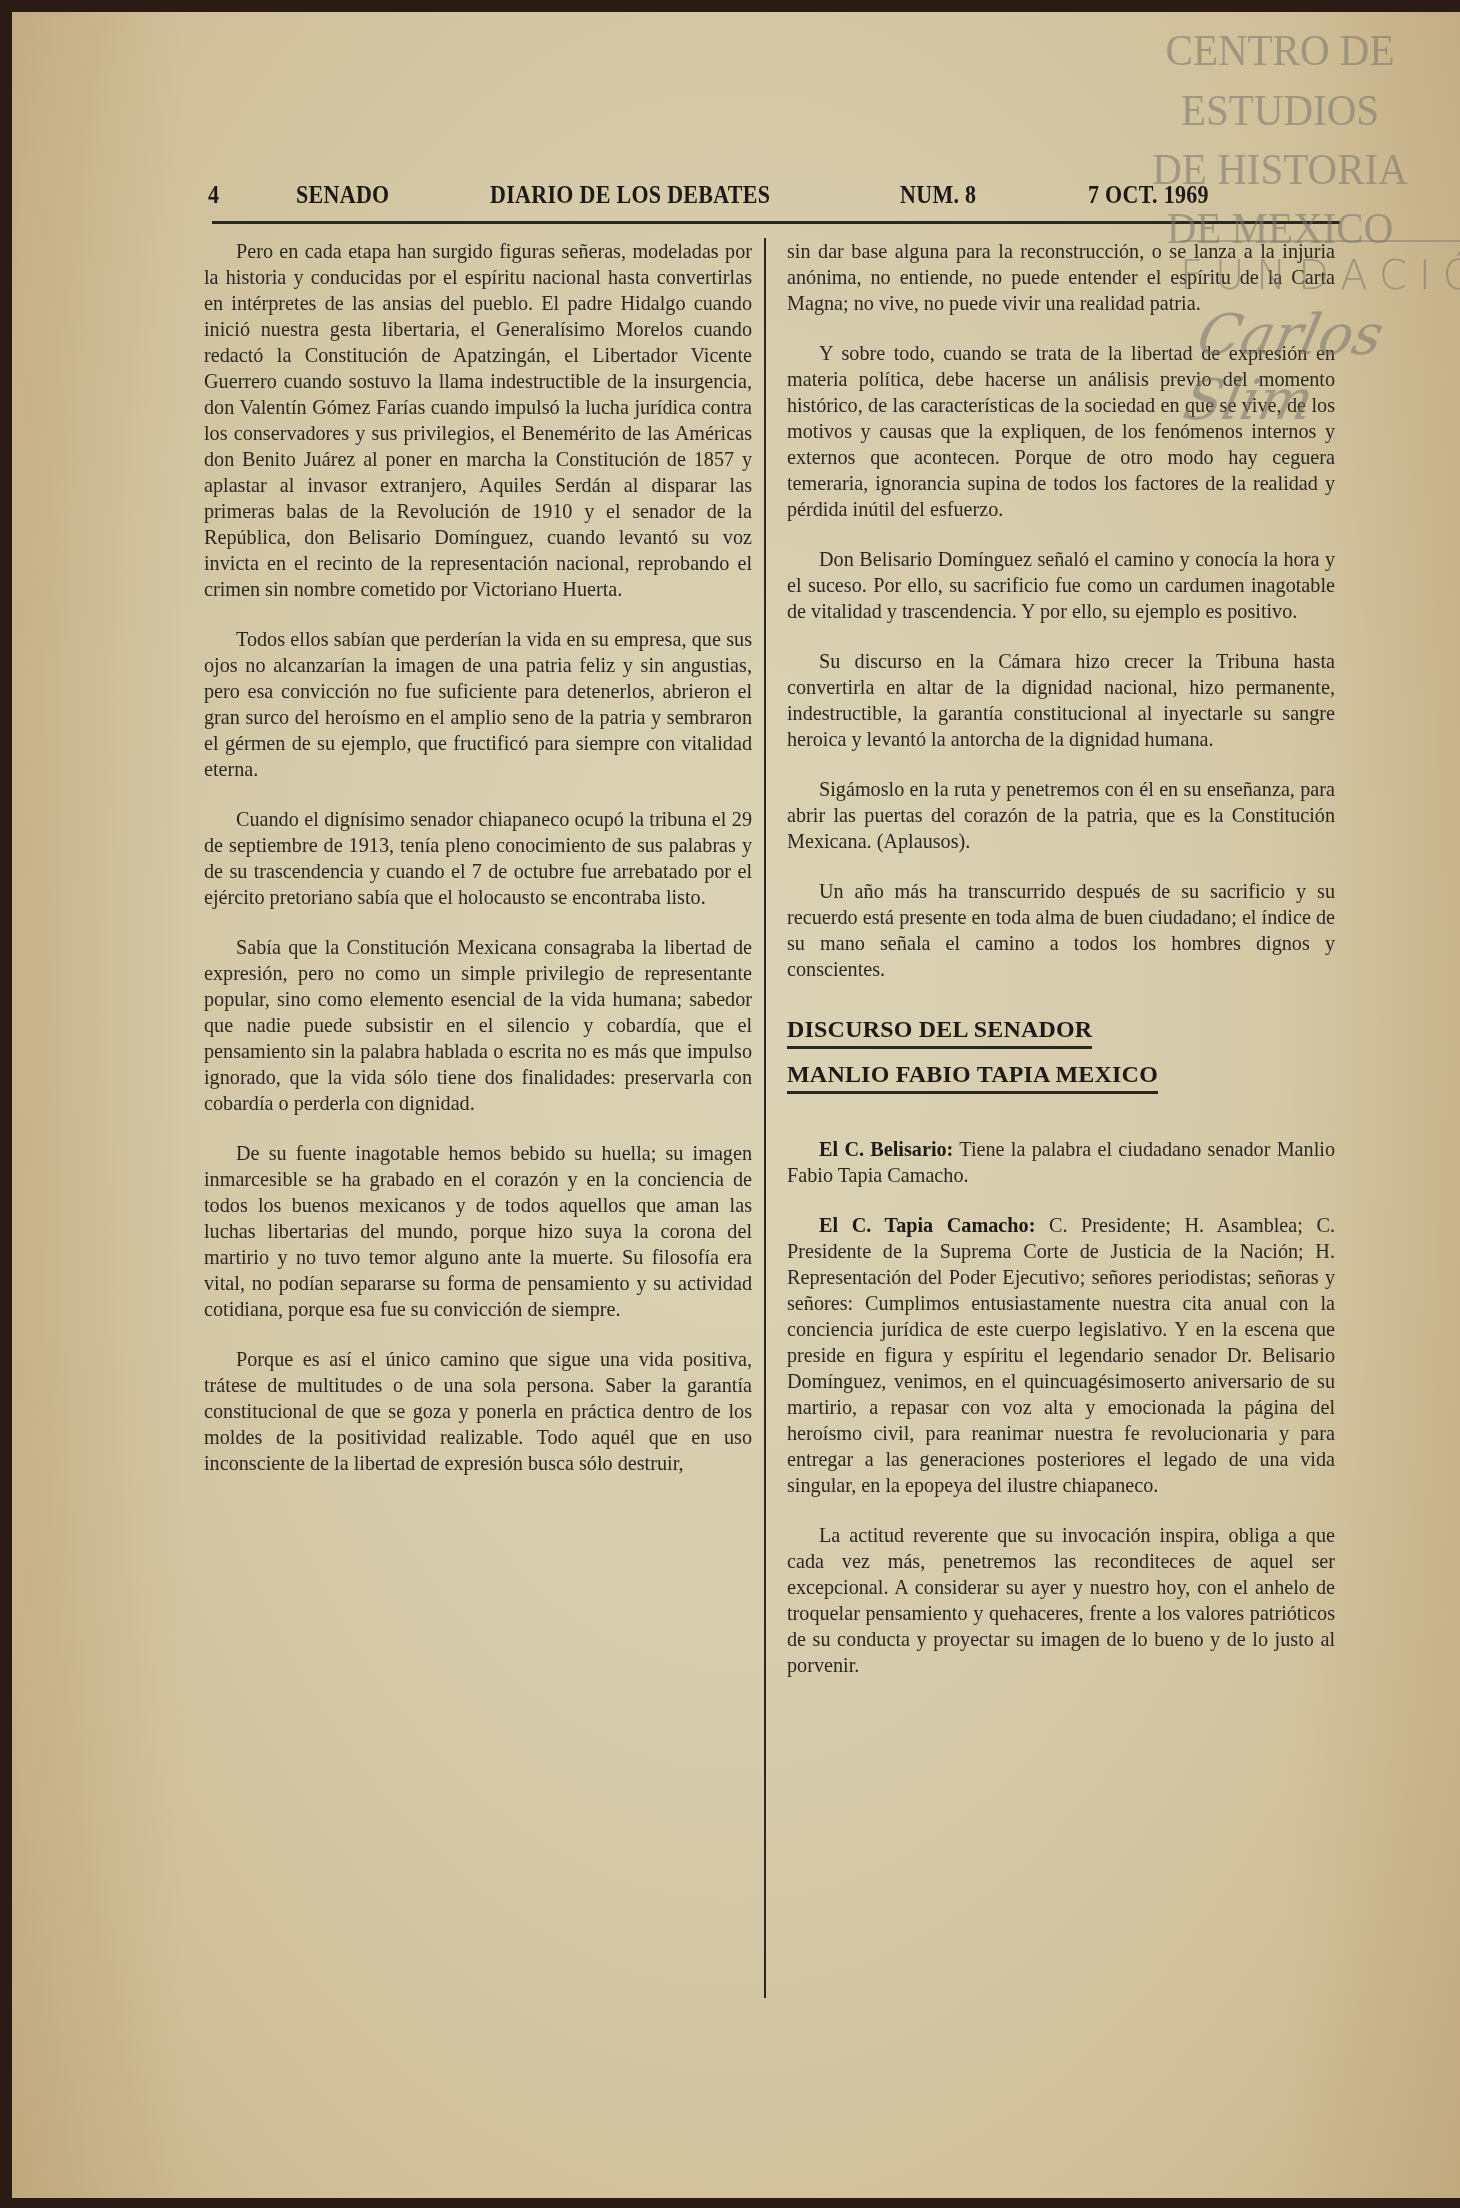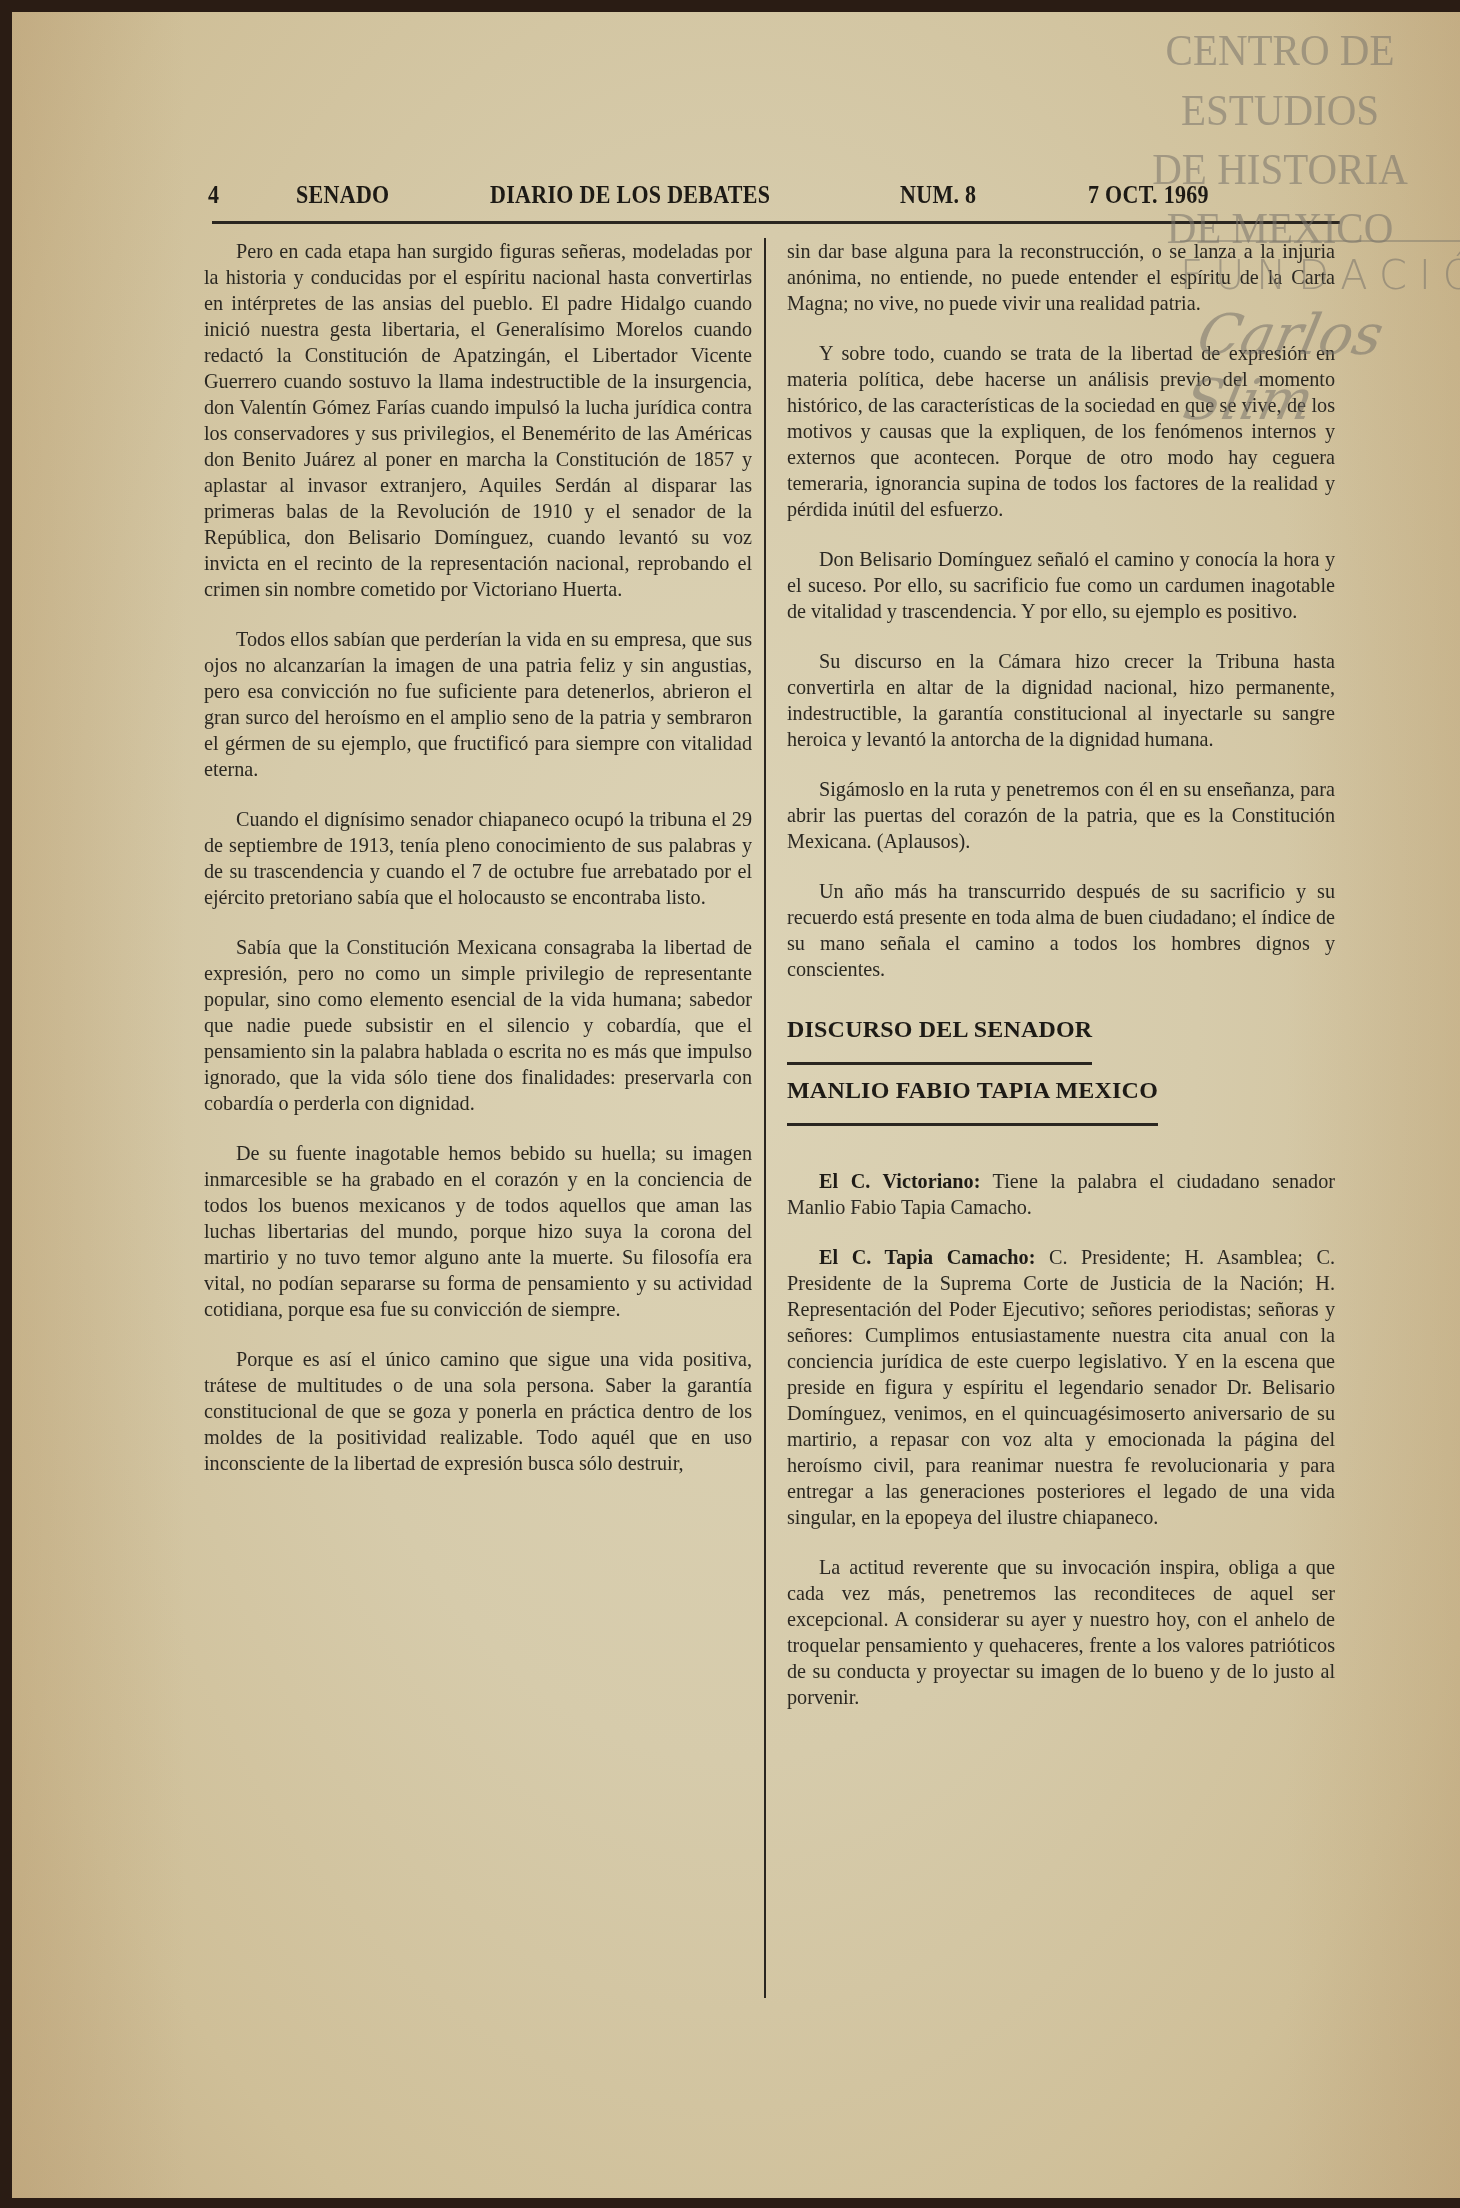--- a/index.html
+++ b/index.html
@@ -34,21 +34,21 @@
   }
   .col.left { left: 192px; }
   .col.right { left: 775px; }
   .col p { margin: 0 0 24px 0; text-indent: 32px; }
   .divider {
     position: absolute; left: 752px; top: 226px; width: 2px; height: 1760px; background: #2a2620;
   }
   .section-title {
     font-family: "Liberation Serif", serif; font-weight: bold; font-size: 24px;
     color: #1e1b16; letter-spacing: 0.2px; display: inline-block;
-    border-bottom: 3px solid #2a2620; padding-bottom: 20px; margin-bottom: 12px;
+    border-bottom: 3px solid #2a2620; padding-bottom: 4px; margin-bottom: 12px;
     text-indent: 0;
   }
   .titles { margin: 34px 0 30px 0; }
   .titles div { text-indent: 0; }
   .speaker { font-weight: bold; color: #1e1b16; }
   .wm {
     position: absolute; color: rgba(120,115,105,0.55); pointer-events: none;
   }
   .wm-centro {
     right: 30px; top: 8px; width: 300px; text-align: center;
@@ -98,21 +98,21 @@
     <p>Don Belisario Domínguez señaló el camino y conocía la hora y el suceso. Por ello, su sa­crificio fue como un cardumen inagotable de vitalidad y trascendencia. Y por ello, su ejem­plo es positivo.</p>
     <p>Su discurso en la Cámara hizo crecer la Tribuna hasta convertirla en altar de la digni­dad nacional, hizo permanente, indestructible, la garantía constitucional al inyectarle su san­gre heroica y levantó la antorcha de la dig­nidad humana.</p>
     <p>Sigámoslo en la ruta y penetremos con él en su enseñanza, para abrir las puertas del corazón de la patria, que es la Constitución Mexicana. (Aplausos).</p>
     <p>Un año más ha transcurrido después de su sacrificio y su recuerdo está presente en toda alma de buen ciudadano; el índice de su ma­no señala el camino a todos los hombres dig­nos y conscientes.</p>
 
     <div class="titles">
       <div><span class="section-title">DISCURSO DEL SENADOR</span></div>
       <div><span class="section-title">MANLIO FABIO TAPIA MEXICO</span></div>
     </div>
 
-    <p><span class="speaker">El C. Victoriano:</span><span> Tiene la palabra el ciuda­dano senador Manlio Fabio Tapia Camacho.</span></p>
+    <p><span class="speaker">El C. Belisario:</span><span> Tiene la palabra el ciuda­dano senador Manlio Fabio Tapia Camacho.</span></p>
     <p><span class="speaker">El C. Tapia Camacho:</span><span> C. Presidente; H. Asamblea; C. Presidente de la Suprema Corte de Justicia de la Nación; H. Representación del Poder Ejecutivo; señores periodistas; seño­ras y señores: Cumplimos entusiastamente nuestra cita anual con la conciencia jurídica de este cuerpo legislativo. Y en la escena que preside en figura y espíritu el legendario senador Dr. Belisario Domínguez, venimos, en el quincuagésimoserto aniversario de su mar­tirio, a repasar con voz alta y emocionada la página del heroísmo civil, para reanimar nues­tra fe revolucionaria y para entregar a las generaciones posteriores el legado de una vida singular, en la epopeya del ilustre chiapaneco.</span></p>
     <p>La actitud reverente que su invocación ins­pira, obliga a que cada vez más, penetremos las reconditeces de aquel ser excepcional. A considerar su ayer y nuestro hoy, con el anhe­lo de troquelar pensamiento y quehaceres, fren­te a los valores patrióticos de su conducta y proyectar su imagen de lo bueno y de lo justo al porvenir.</p>
   </div>
 
   <div class="wm wm-centro">
     <div>CENTRO DE</div>
     <div>ESTUDIOS</div>
     <div>DE HISTORIA</div>
     <div>DE MEXICO</div>
   </div>

